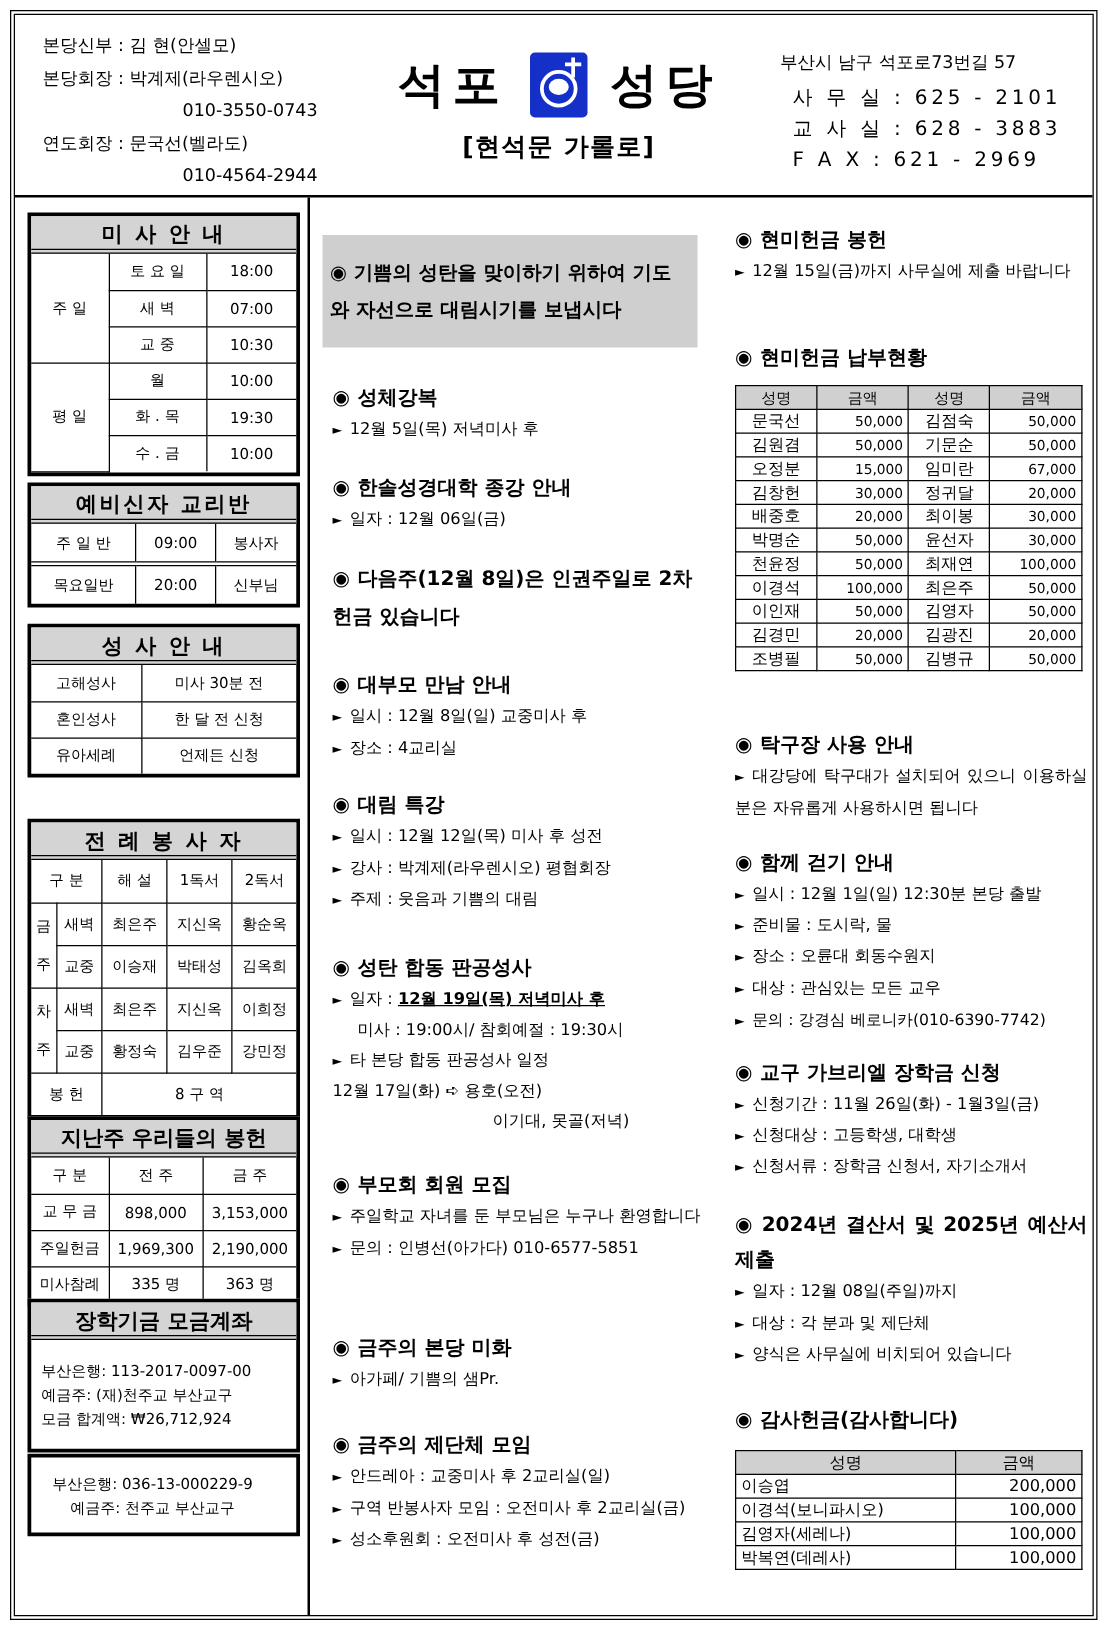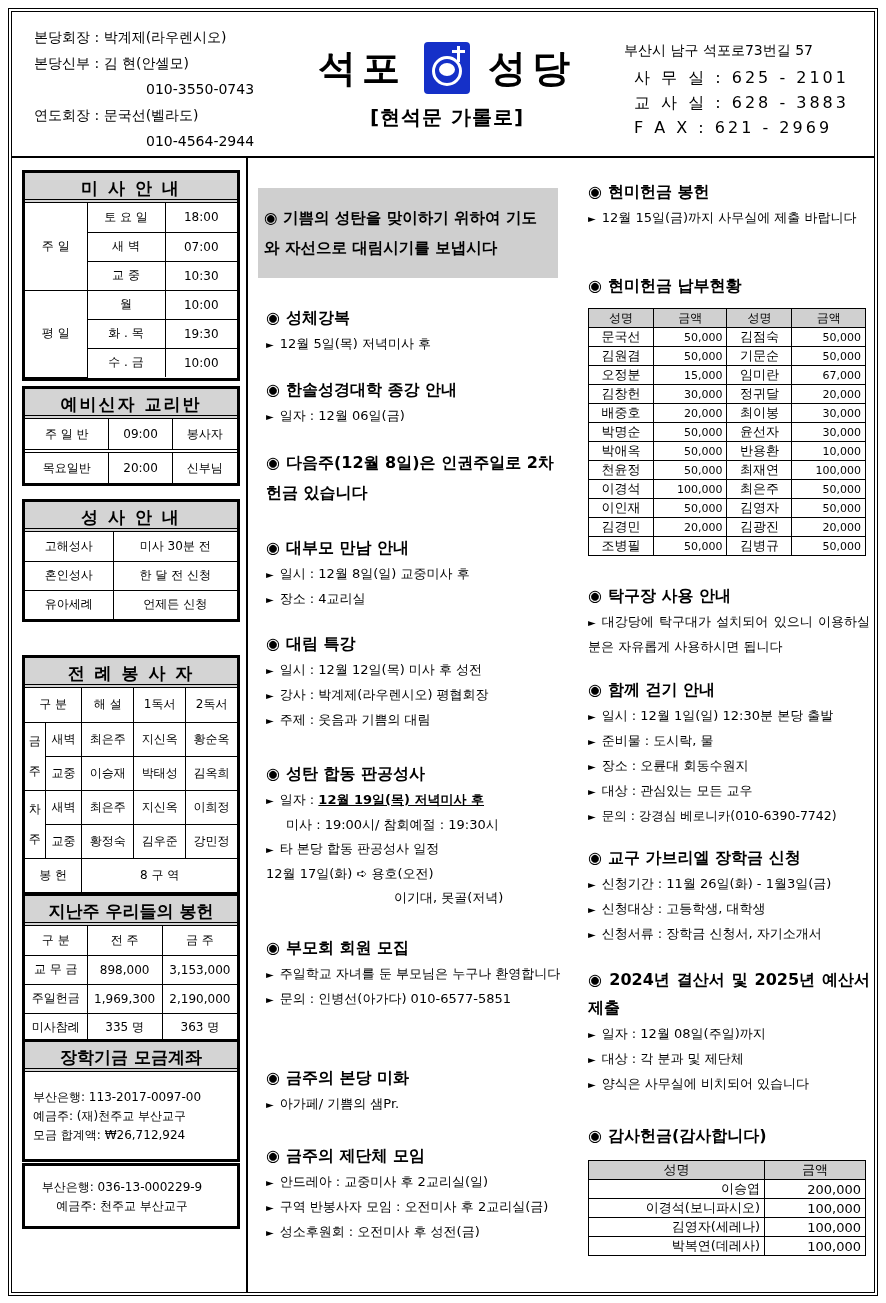--- a/index.html
+++ b/index.html
@@ -54,32 +54,32 @@
   .indent2 { padding-left: 128px; }
   .just { text-align: justify; }
 
   table.fund { border-collapse: collapse; font-size: 11px; width: 278px; }
   table.fund th { background: #d0d0d0; font-weight: normal; font-size: 12px; border: 1px solid #000; height: 19px; }
   table.fund td { border: 1px solid #000; height: 18.5px; padding: 0 4px; }
   table.fund td.n { text-align: center; font-size: 13px; }
   table.fund td.a { text-align: right; }
   table.thx { border-collapse: collapse; font-size: 13px; width: 278px; }
   table.thx th { background: #d0d0d0; font-weight: normal; border: 1px solid #000; height: 19px; }
-  table.thx td { border: 1px solid #000; height: 19px; padding: 0 4px; text-align: right; }
+  table.thx td { border: 1px solid #000; height: 19px; padding: 0 4px; }
   table.thx td.a { text-align: right; }
 </style>
 </head>
 <body>
 
 <div class="page">
 
   <div class="header">
     <div class="hdr-left">
+      <div class="row"><span>본당신부</span> : <span>김   현(안셀모)</span></div>
       <div class="row"><span>본당회장</span> : <span>박계제(라우렌시오)</span></div>
-      <div class="row"><span>본당신부</span> : <span>김   현(안셀모)</span></div>
       <div class="row phone">010-3550-0743</div>
       <div class="row"><span>연도회장</span> : <span>문국선(벨라도)</span></div>
       <div class="row phone">010-4564-2944</div>
     </div>
     <div class="hdr-center">
       <div class="title-row">
         <span class="big">석포</span>
         <div class="logo">
           <div class="ring"></div>
             <div class="inner"></div>
@@ -367,26 +367,20 @@
               <td class="n">최이봉</td>
               <td class="a">30,000</td>
             </tr>
             <tr>
               <td class="n">박명순</td>
               <td class="a">50,000</td>
               <td class="n">윤선자</td>
               <td class="a">30,000</td>
             </tr>
             <tr>
-              <td class="n">박애옥</td>
-              <td class="a">50,000</td>
-              <td class="n">반용환</td>
-              <td class="a">10,000</td>
-            </tr>
-            <tr>
               <td class="n">천윤정</td>
               <td class="a">50,000</td>
               <td class="n">최재연</td>
               <td class="a">100,000</td>
             </tr>
             <tr>
               <td class="n">이경석</td>
               <td class="a">100,000</td>
               <td class="n">최은주</td>
               <td class="a">50,000</td>

